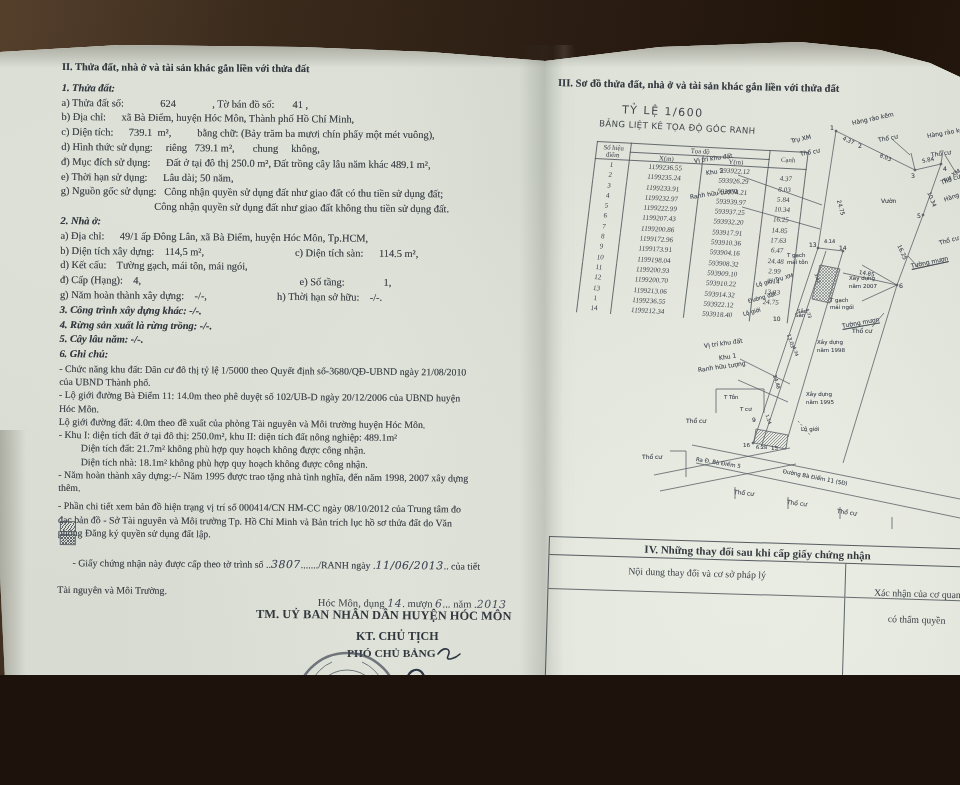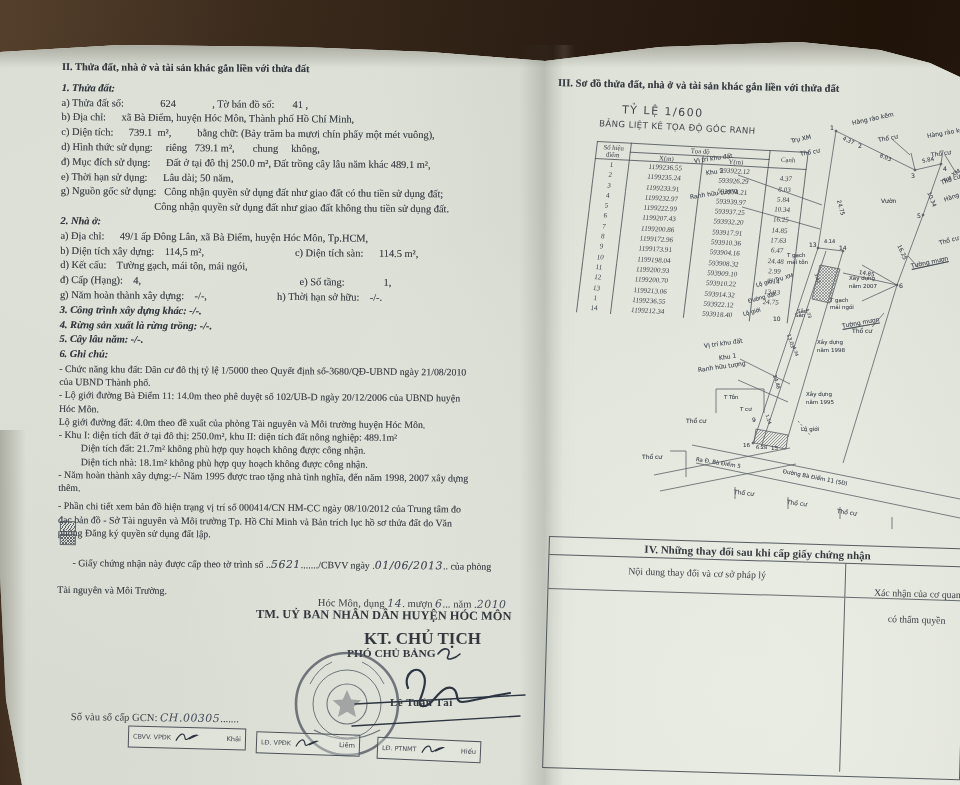--- a/index.html
+++ b/index.html
@@ -1,16 +1,16 @@
 <!DOCTYPE html>
 <html><head>
 <meta charset="utf-8">
 <style>
   html,body{margin:0;padding:0;background:#1d130c;}
-  .photo{position:relative;width:960px;height:785px;overflow:hidden;
+  .photo{position:relative;width:960px;height:675px;overflow:hidden;
     background:linear-gradient(100deg,#55402c 0%,#3a2a1c 25%,#2a1c12 55%,#201409 80%,#241812 100%);
     font-family:"Liberation Serif","DejaVu Serif",serif;color:#3b4046;}
   .paper{position:absolute;inset:0;
     background:
       radial-gradient(ellipse at 78% 88%, rgba(245,247,238,.5) 0%, rgba(245,247,238,0) 55%),
       radial-gradient(ellipse at 15% 30%, rgba(225,229,219,.6) 0%, rgba(225,229,219,0) 60%),
       linear-gradient(90deg,#d7dbd1 0%,#d9ddd3 40%,#d2d6cc 54%,#c8cdc3 56.5%,#dde1d7 60%,#e1e4da 86%,#dde0d6 100%),
       #d9ded4;
     clip-path:polygon(0px 52px,120px 45px,300px 47px,430px 52px,545px 61px,660px 47px,800px 42px,880px 50px,930px 63px,960px 77px,960px 785px,22px 785px,6px 700px,0px 575px);}
   .top-shade{position:absolute;left:0;top:42px;width:960px;height:26px;
@@ -114,34 +114,34 @@
       </div>
     <div class="sp5"></div>
     <div>
 
     <div class="nline">- Phần chi tiết xem bản đồ hiện trạng vị trí số 000414/CN HM-CC ngày 08/10/2012 của Trung tâm đo</div>
         <div class="nline">đạc bản đồ - Sở Tài nguyên và Môi trường Tp. Hồ Chí Minh và Bản trích lục hồ sơ thửa đất do Văn</div>
         <div class="nline">phòng Đăng ký quyền sử dụng đất lập.</div>
       </div>
     <div class="sp4"></div>
     <div class="nline">
-      <span>- Giấy chứng nhận này được cấp theo tờ trình số ..</span><span class="hw">5621</span><span>......./CBVV ngày .</span><span class="hw">01/06/2013</span><span>.. của phòng</span>
+      <span>- Giấy chứng nhận này được cấp theo tờ trình số ..</span><span class="hw">3807</span><span>......./RANH ngày .</span><span class="hw">11/06/2013</span><span>.. của tiết</span>
     </div>
     <div class="nline">Tài nguyên và Môi Trường.</div>
 
     <div class="swatch s1" style="left:2px;top:461px;"></div>
     <div class="swatch s2" style="left:2px;top:474px;"></div>
   </div>
 
   <div class="sigblock">
     <div class="t" style="left:302px;top:586px;font-size:10.6px;transform:rotate(.6deg);">
-      <span>Hóc Môn, dụng </span><span class="hw">14</span><span>. mượn </span><span class="hw">6</span><span>... năm .</span><span class="hw">2010</span>
+      <span>Hóc Môn, dụng </span><span class="hw">14</span><span>. mượn </span><span class="hw">6</span><span>... năm .</span><span class="hw">2013</span>
     </div>
     <div class="t hB" style="left:256px;top:608px;font-size:12.4px;transform:rotate(.5deg);">TM. UỶ BAN NHÂN DÂN HUYỆN HÓC MÔN</div>
-    <div class="t hB" style="left:356px;top:629px;font-size:17px;margin-left:8px;">KT. CHỦ TỊCH</div>
+    <div class="t hB" style="left:356px;top:629px;font-size:12px;">KT. CHỦ TỊCH</div>
     <div class="t hB" style="left:347px;top:647px;font-size:11.4px;">PHÓ CHỦ BẢNG</div>
     <div class="t hB" style="left:390px;top:696px;font-size:11px;letter-spacing:.5px;">Lê Tuấn Tài</div>
     <div class="t" style="left:55px;top:700px;font-size:10.6px;transform:rotate(.8deg);">
       <span>Số vàu số cấp GCN: </span><span class="hw">CH.00305</span><span>.......</span>
     </div>
 
     <svg width="130" height="125" style="position:absolute;left:284px;top:644px;opacity:.72;">
       <g fill="none" stroke="#454c58">
         <circle cx="63" cy="60" r="51" stroke-width="2.6"></circle>
         <circle cx="63" cy="60" r="34" stroke-width="1"></circle>

